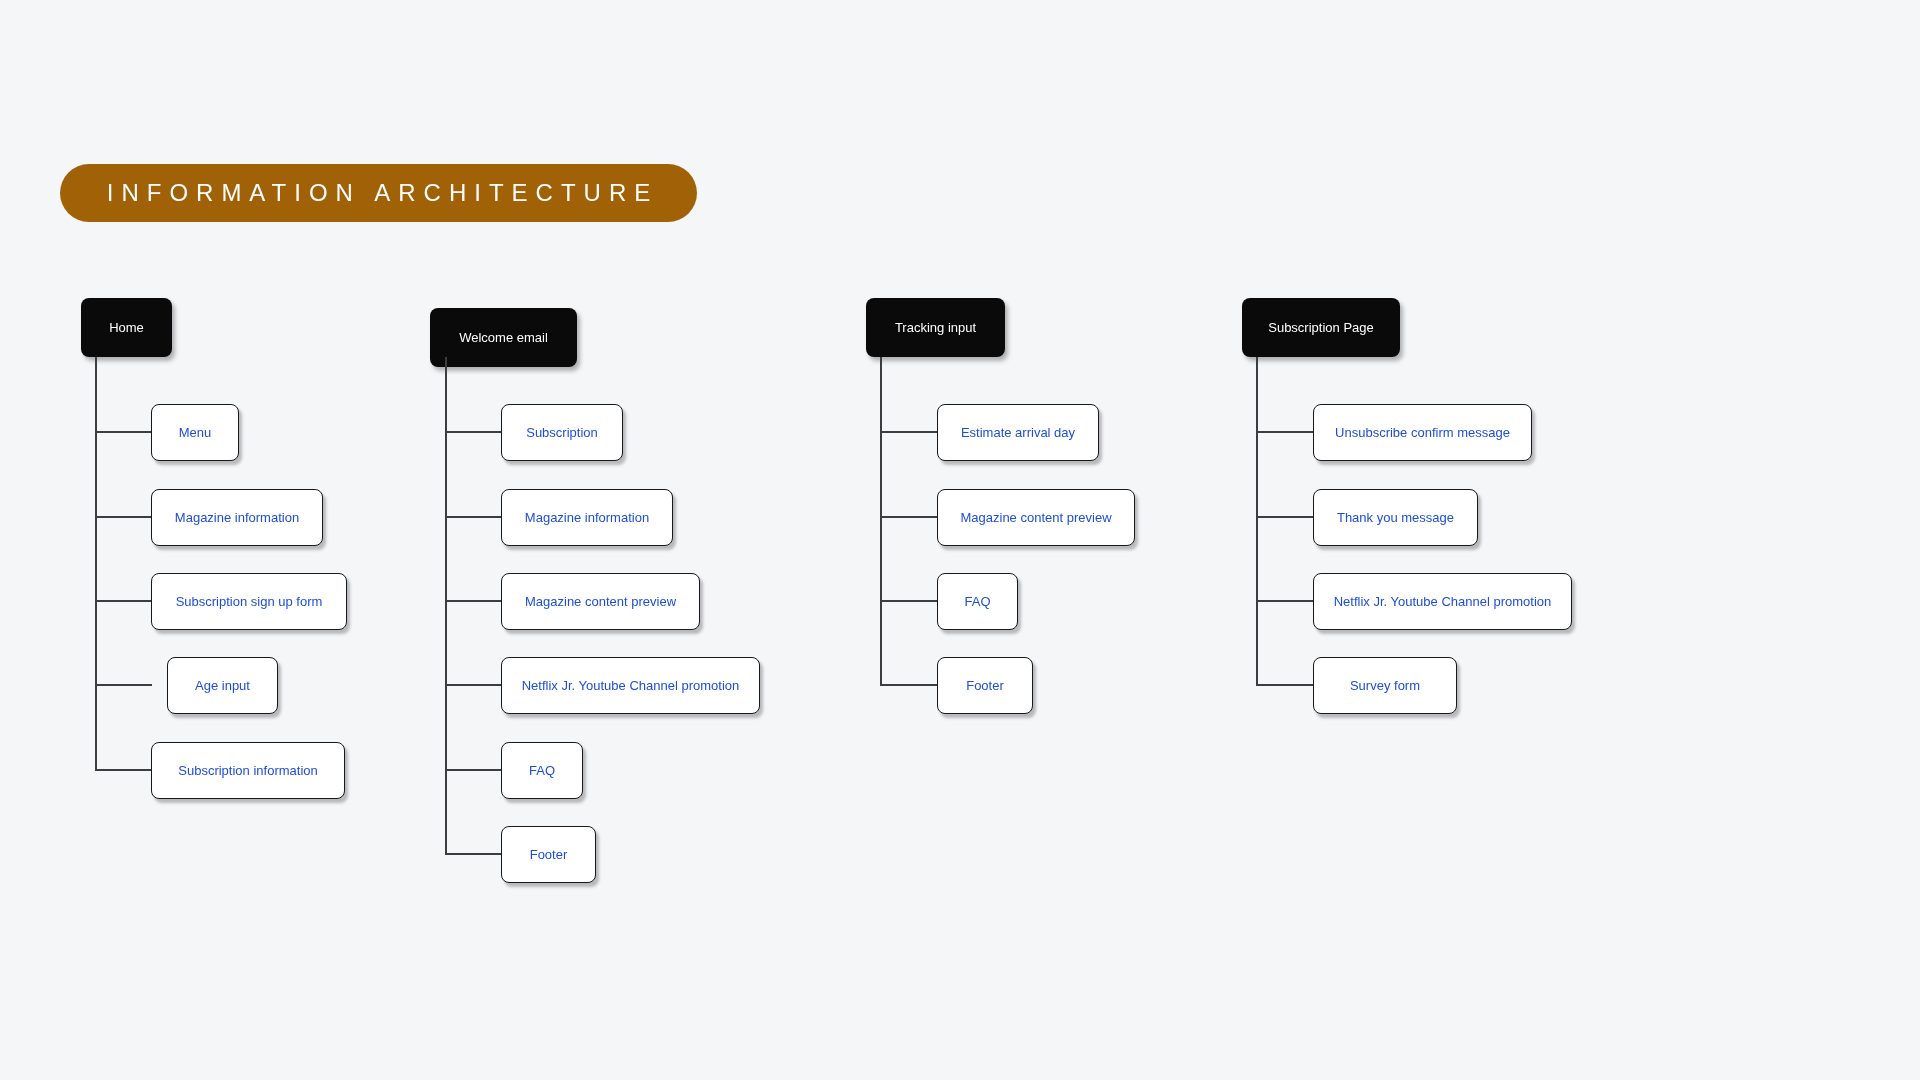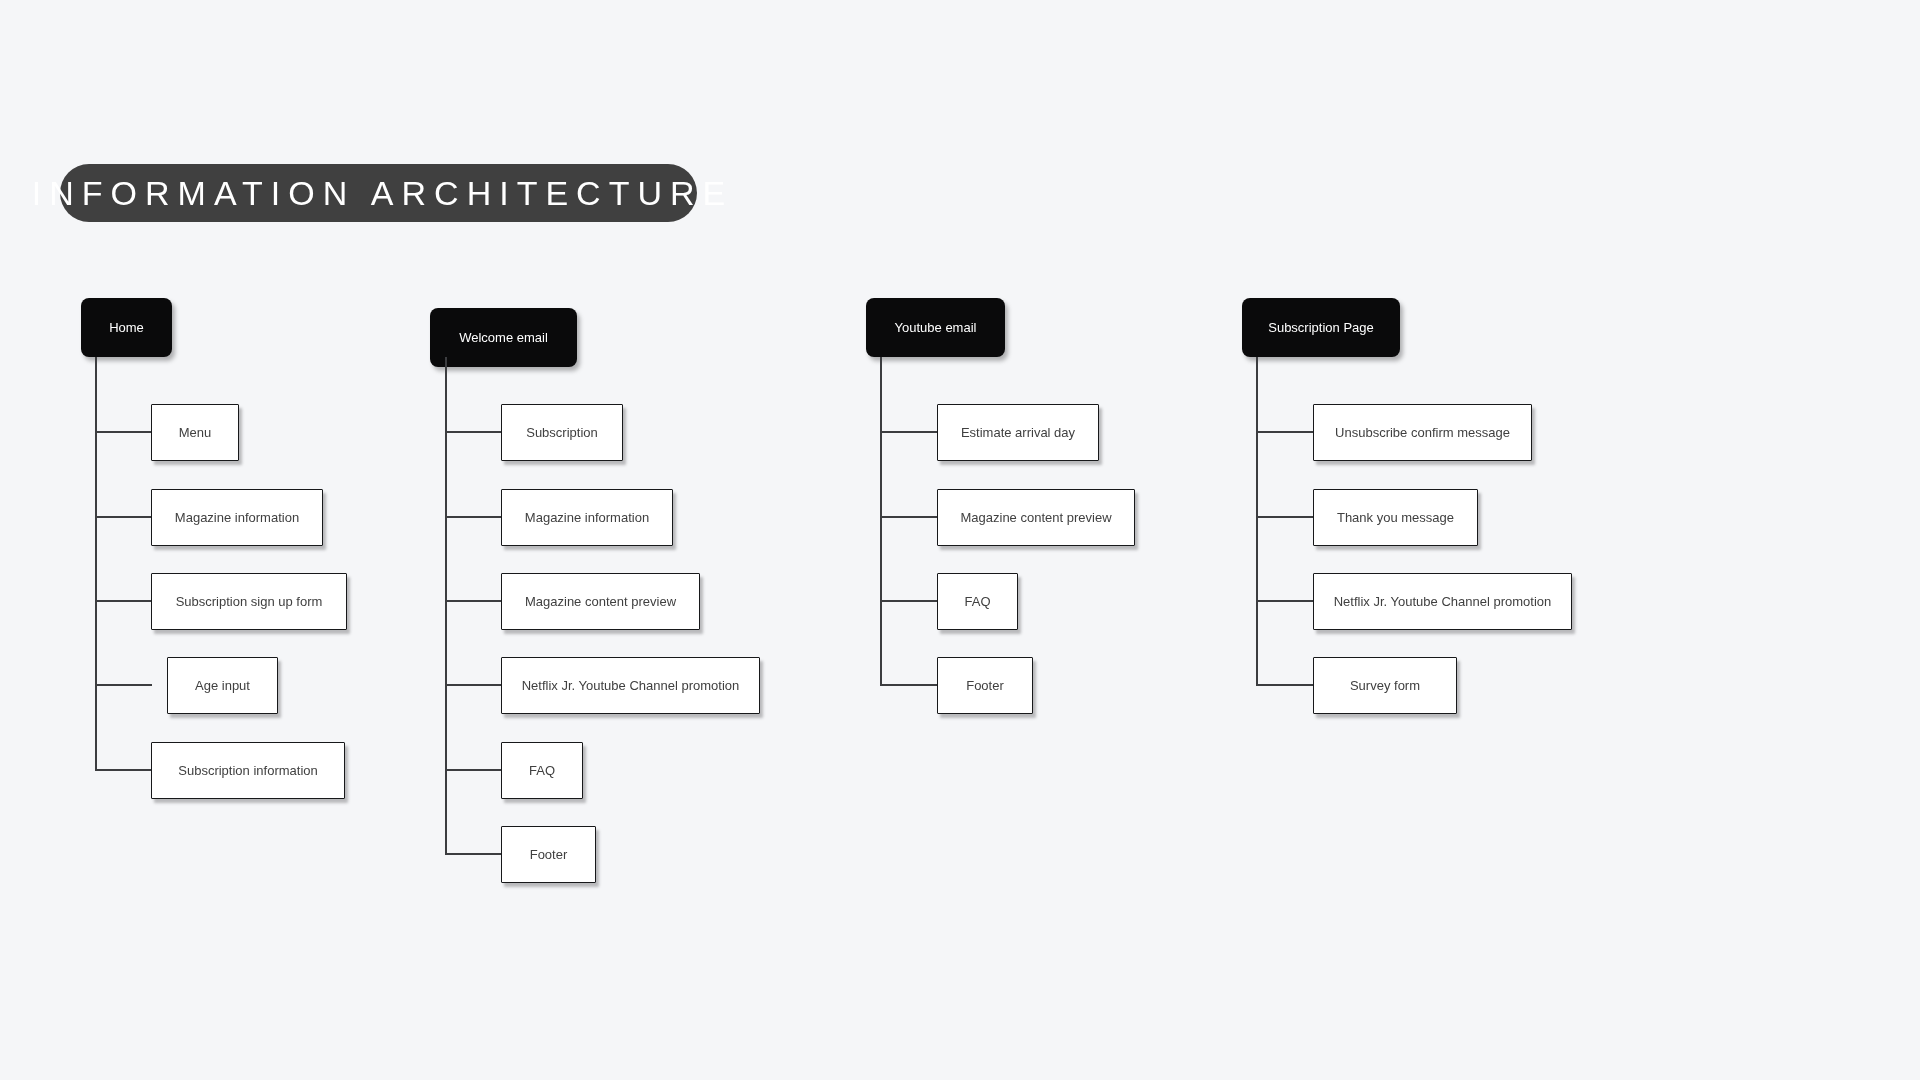--- a/index.html
+++ b/index.html
@@ -11,39 +11,39 @@
     background: #f5f6f8;
     font-family: "Liberation Sans", sans-serif;
   }
   .title-pill {
     position: absolute;
     left: 60px;
     top: 164px;
     width: 637px;
     height: 58px;
     border-radius: 29px;
-    background: #404040;
+    background: #a16207;
     color: #ffffff;
     display: flex;
     align-items: center;
     justify-content: center;
-    font-size: 34px;
+    font-size: 24px;
     font-weight: 500;
     letter-spacing: 8px;
     white-space: nowrap;
     text-indent: 8px; 
   }
   .node {
     position: absolute;
     box-sizing: border-box;
     height: 57px;
     background: #ffffff;
     border: 1.5px solid #17181a;
-    border-radius: 1px;
-    color: #404040;
+    border-radius: 8px;
+    color: #1d4ed8;
     font-size: 13px;
     display: flex;
     align-items: center;
     justify-content: center;
     white-space: nowrap;
     box-shadow: 3px 4px 3px rgba(45, 45, 50, 0.30);
   }
   .node.root {
     height: 59px;
     background: #0a0a0b;
@@ -89,21 +89,21 @@
 <div class="stub" style="left:445px; top:684px; width:56px;"></div>
 <div class="stub" style="left:445px; top:769px; width:56px;"></div>
 <div class="stub" style="left:445px; top:853px; width:56px;"></div>
 <div class="node" style="left:501px; top:404px; width:122px;">Subscription</div>
 <div class="node" style="left:501px; top:489px; width:172px;">Magazine information</div>
 <div class="node" style="left:501px; top:573px; width:199px;">Magazine content preview</div>
 <div class="node" style="left:501px; top:657px; width:259px;">Netflix Jr. Youtube Channel promotion</div>
 <div class="node" style="left:501px; top:742px; width:82px;">FAQ</div>
 <div class="node" style="left:501px; top:826px; width:95px;">Footer</div>
 
-<div class="node root" style="left:866px; top:298px; width:139px;">Youtube email</div>
+<div class="node root" style="left:866px; top:298px; width:139px;">Tracking input</div>
 <div class="trunk" style="left:880px; top:357px; height:329px;"></div>
 <div class="stub" style="left:880px; top:431px; width:57px;"></div>
 <div class="stub" style="left:880px; top:516px; width:57px;"></div>
 <div class="stub" style="left:880px; top:600px; width:57px;"></div>
 <div class="stub" style="left:880px; top:684px; width:57px;"></div>
 <div class="node" style="left:937px; top:404px; width:162px;">Estimate arrival day</div>
 <div class="node" style="left:937px; top:489px; width:198px;">Magazine content preview</div>
 <div class="node" style="left:937px; top:573px; width:81px;">FAQ</div>
 <div class="node" style="left:937px; top:657px; width:96px;">Footer</div>
 

